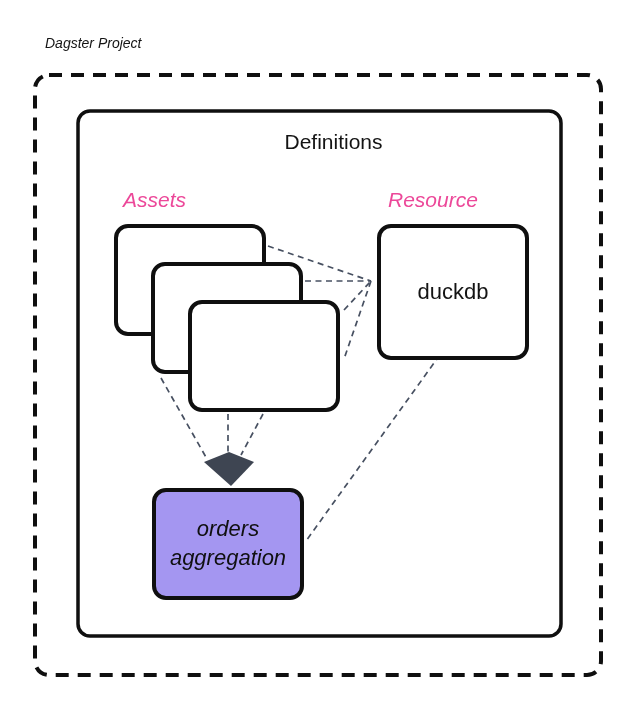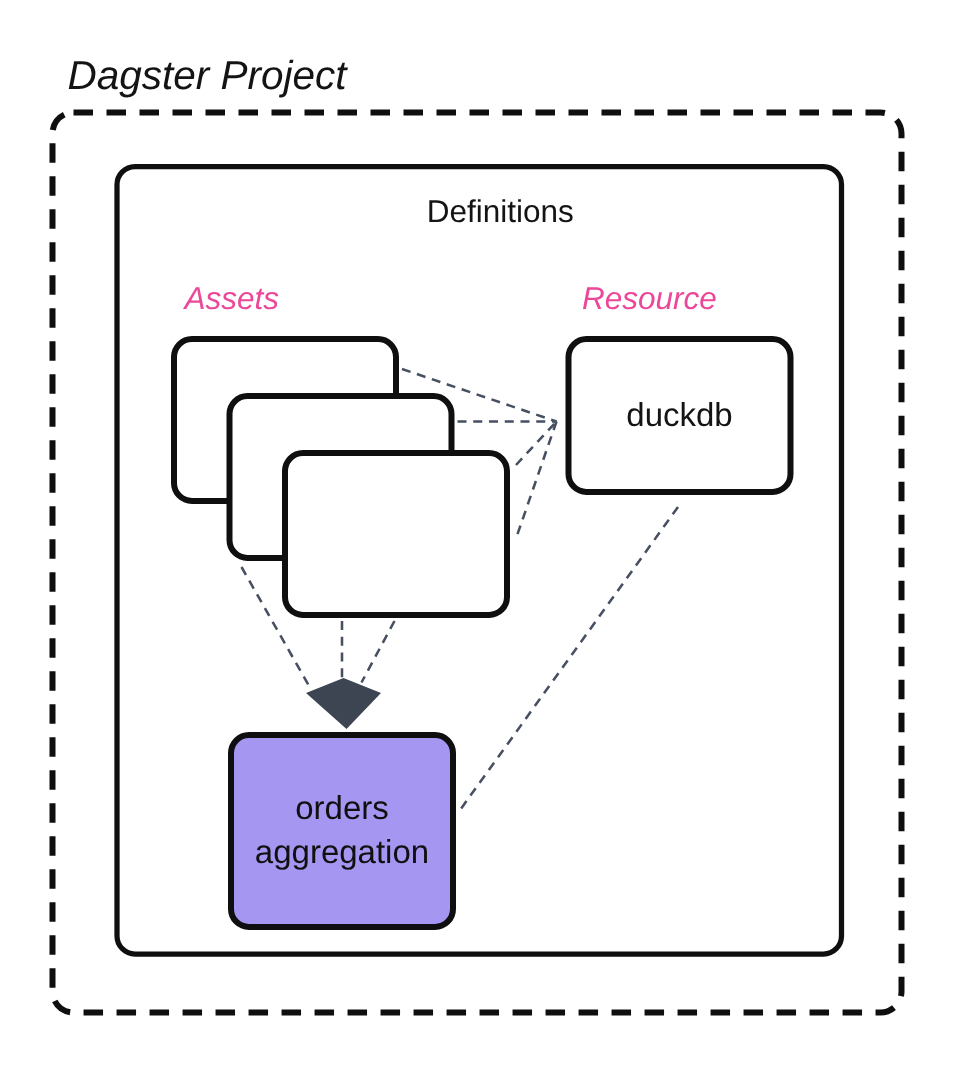--- a/index.html
+++ b/index.html
@@ -23,21 +23,21 @@
     top: 0;
     width: 638px;
     height: 713px;
     pointer-events: none;
   }
 
   .project-title {
     position: absolute;
     left: 45px;
     top: 35px;
-    font-size: 27px;
+    font-size: 14px;
     font-style: italic;
     font-weight: 500;
     color: #141414;
     white-space: nowrap;
   }
 
   .definitions-label {
     position: absolute;
     left: 78px;
     top: 130px;
@@ -64,32 +64,33 @@
     position: absolute;
     border: 4px solid #0f0f0f;
     border-radius: 14px;
     background: #ffffff;
   }
   .asset-card-1 { left: 114px; top: 224px; width: 152px; height: 112px; }
   .asset-card-2 { left: 151px; top: 262px; width: 152px; height: 112px; }
   .asset-card-3 { left: 188px; top: 300px; width: 152px; height: 112px; }
 
   .duckdb-node {
-    left: 377px; top: 224px; width: 152px; height: 106px;
+    left: 377px; top: 224px; width: 152px; height: 136px;
     display: flex; align-items: center; justify-content: center;
     font-size: 22px; color: #141414;
   }
 
   .orders-node {
-    left: 152px; top: 488px; width: 152px; height: 132px;
+    left: 152px; top: 488px; width: 152px; height: 112px;
     background: #a496f1;
     display: flex; align-items: center; justify-content: center;
     text-align: center;
     font-size: 22px; line-height: 1.3; color: #101010;
     padding: 2px 4px;
+    font-style: italic;
   }
 </style>
 </head>
 <body>
 
 <div class="stage">
 
   <svg class="diagram-layer" viewBox="0 0 638 713">
 
     <rect x="35" y="75" width="566" height="600" rx="14" fill="none" stroke="#0f0f0f" stroke-width="4" stroke-dasharray="13 9"></rect>

